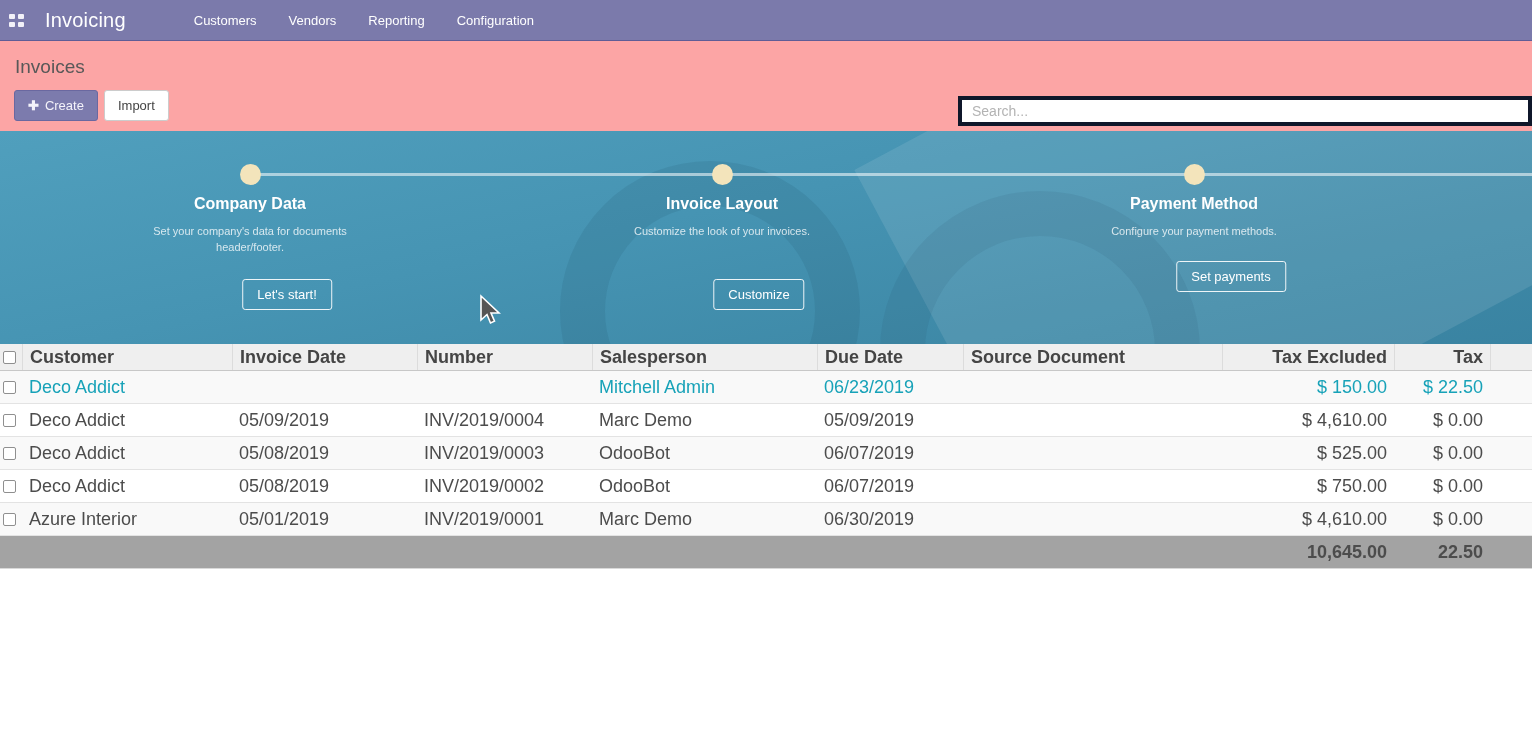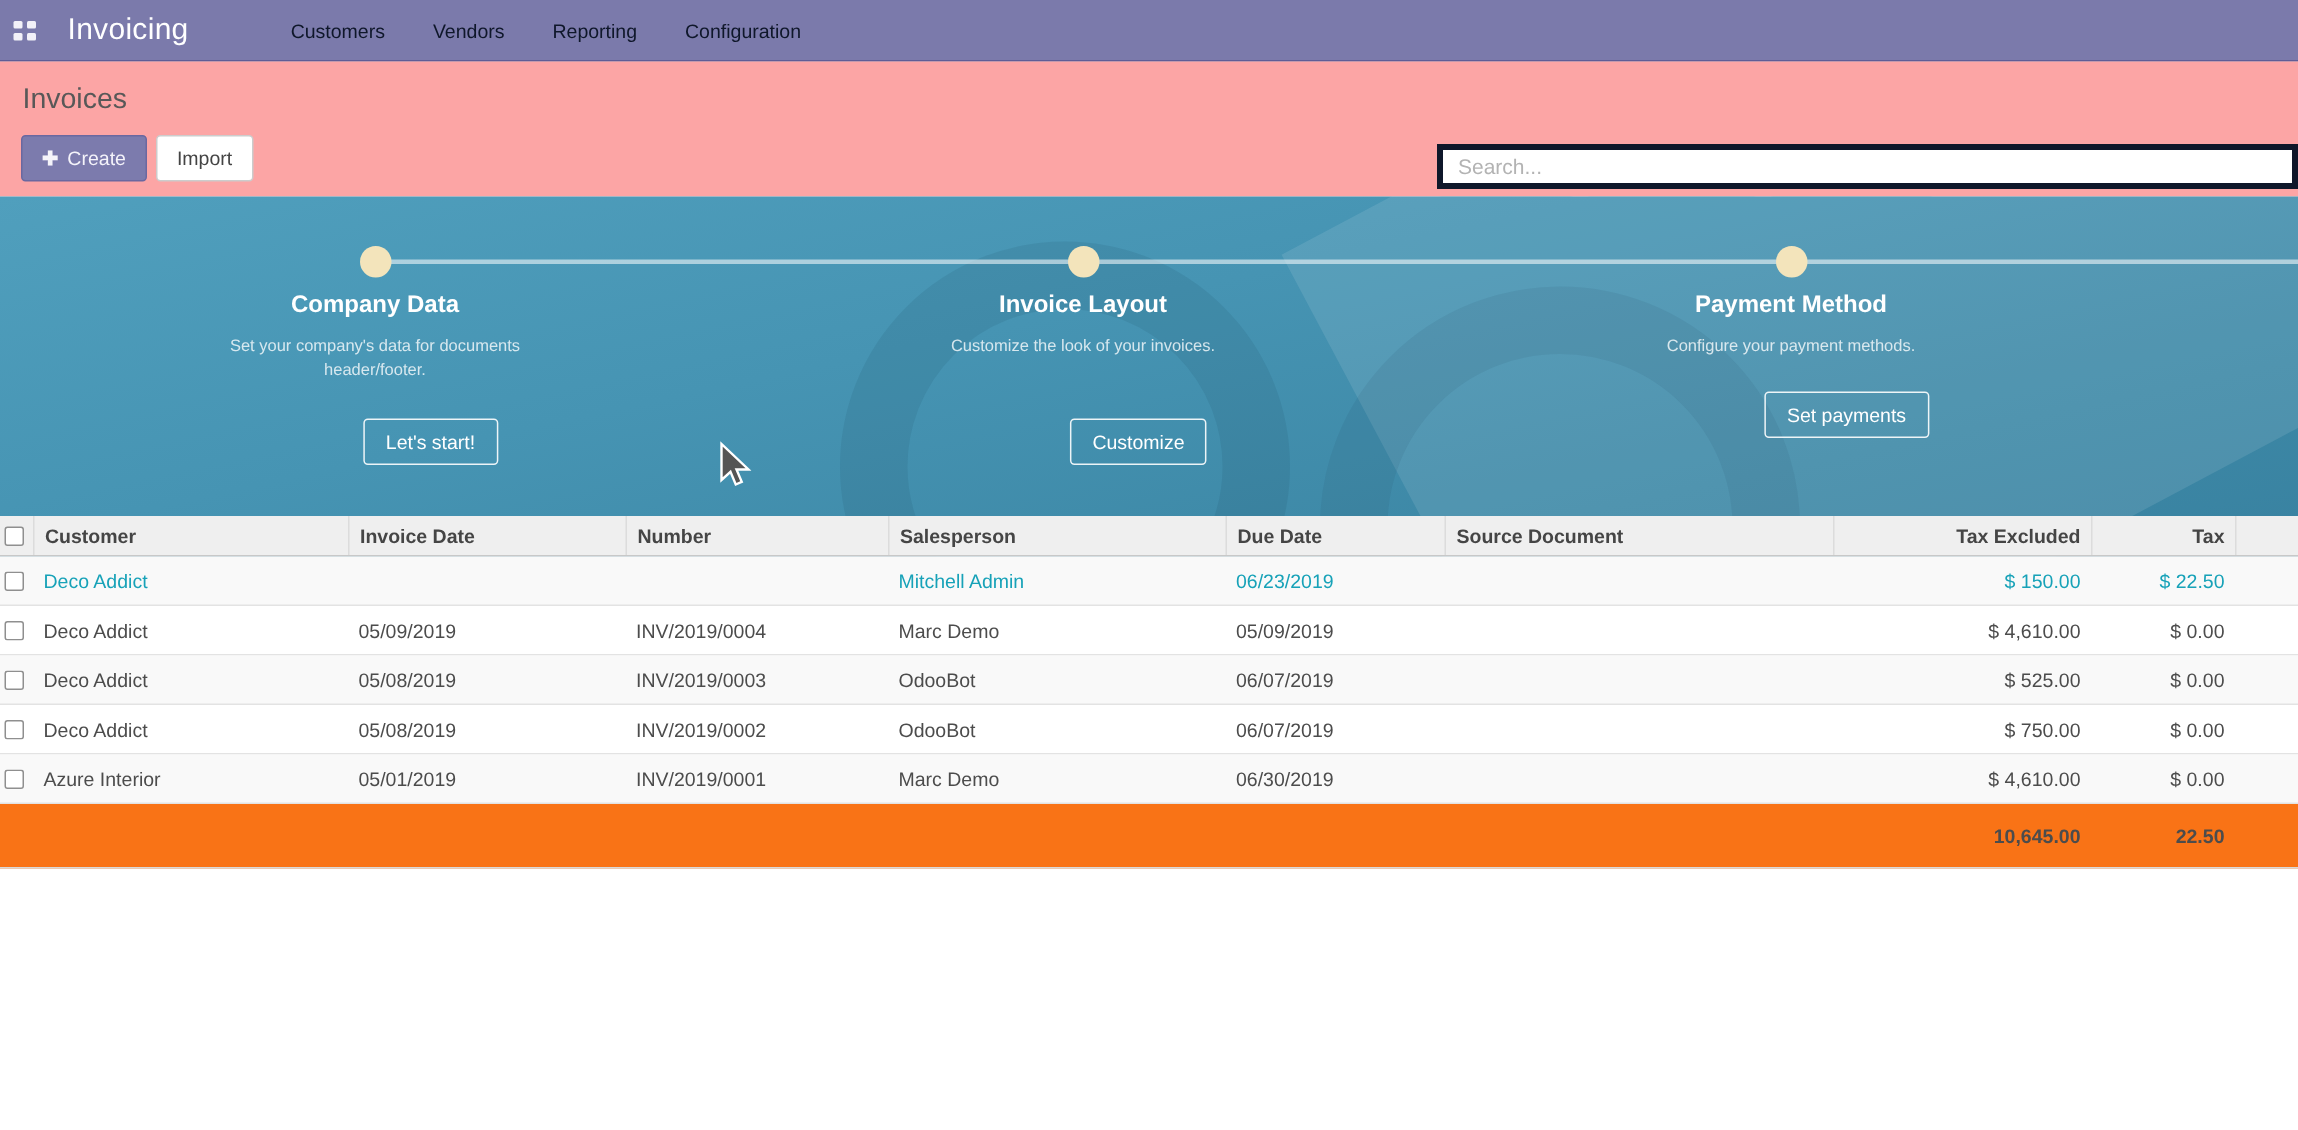--- a/index.html
+++ b/index.html
@@ -8,21 +8,21 @@
 
   
   .navbar { position:absolute; top:0; left:0; width:100%; height:41px;
     background:var(--navbar,#7b7aab); border-bottom:1px solid #5f5d96;
     display:flex; align-items:center; }
   .apps-icon { width:15px; height:13px; margin-left:9px; display:grid;
     grid-template-columns:6px 6px; grid-template-rows:5px 5px; gap:3px; cursor:pointer; }
   .apps-icon span { background:#f2f1f8; border-radius:1px; }
   .app-name { color:#fff; font-size:20px; margin-left:21px; letter-spacing:.2px; cursor:pointer; }
   .nav-menus { display:flex; margin-left:56px; gap:8px; }
-  .nav-item { color:#0f172a; font-size:13px; padding:6px 12px; cursor:pointer; }
+  .nav-item { color:#ffffff; font-size:13px; padding:6px 12px; cursor:pointer; }
 
   
   .control-panel { position:absolute; top:41px; left:0; width:100%; height:90px; background:#fca5a5; }
   .view-title { position:absolute; top:15px; left:15px; font-size:19px; color:#585858; }
   .btn-row { position:absolute; top:49px; left:14px; display:flex; gap:6px; }
   .btn { font-size:13px; height:31px; padding:0 13px; border-radius:3px; cursor:pointer;
     display:inline-flex; align-items:center; gap:6px; background:#fff; border:1px solid #ccc; color:#444; }
   .btn.primary { background:var(--primary,#7c7bad); border-color:#6a68a0; color:#f4f3fa; }
   .plus-glyph { font-size:13px; font-weight:bold; }
   .search-box { position:absolute; top:55px; left:958px; width:574px; height:30px;
@@ -57,37 +57,37 @@
   .ob-title { position:absolute; top:64px; width:100%; color:#fff; font-weight:bold; font-size:16px; }
   .ob-desc { position:absolute; top:93px; left:50%; transform:translateX(-50%);
     color:rgba(255,255,255,0.78); font-size:11px; line-height:1.45; }
   .step-1 .ob-desc { width:195px; } .step-2 .ob-desc { width:180px; } .step-3 .ob-desc { width:280px; }
   .ob-btn { position:absolute; left:50%; transform:translateX(-50%); top:148px;
     background:transparent; border:1px solid rgba(255,255,255,0.9); color:#fff; font-size:13px;
     padding:7px 14px; border-radius:3px; cursor:pointer; font-family:"Liberation Sans", sans-serif;margin-left:37px; }
   .step-3 .ob-btn { top:130px; }
 
   
-  .list-table { position:absolute; top:344px; left:0; width:100%; font-size:13px; color:#4c4c4c; }
+  .list-table { position:absolute; top:344px; left:0; width:100%; font-size:18px; color:#4c4c4c; }
   .trow { display:flex; align-items:center; width:100%; }
   .thead { height:27px; background:#efefef; border-bottom:1px solid #c8c8c8; font-weight:bold; color:#454545; }
   .thead .hcell { border-left:1px solid #dcdcdc; height:100%; display:flex; align-items:center; }
   .thead .hcell.right { justify-content:flex-end; }
   .thead .col-check { border-left:none; }
   .tbody .trow { height:33px; border-bottom:1px solid #e3e3e3; background:#fff; cursor:pointer; }
   .tbody .trow.striped { background:#f9f9f9; }
   .tbody .trow.draft .cell { color:var(--draft,#17a2b8); }
   .cell, .hcell { padding:0 7px; overflow:hidden; white-space:nowrap; }
   .col-check { width:22px; padding:0 0 0 3px; display:flex; align-items:center; }
   .col-customer { width:210px; } .col-invdate { width:185px; } .col-number { width:175px; }
   .col-salesperson { width:225px; } .col-duedate { width:146px; } .col-source { width:259px; }
   .col-taxexcl { width:172px; text-align:right; } .col-tax { width:96px; text-align:right; }
   .col-fill { flex:1; }
   .checkbox { width:13px; height:13px; border:1px solid #8f8f8f; border-radius:2px; background:#fff; cursor:pointer; }
-  .tfoot { height:43px; background:#f97316; border-bottom:1px solid #d9d9d9; font-weight:bold; color:#4c4c4c; }
+  .tfoot { height:33px; background:#a3a3a3; border-bottom:1px solid #d9d9d9; font-weight:bold; color:#4c4c4c; }
   .tfoot .cell { display:inline-block; }
 
   
   .cursor { position:absolute; top:294px; left:477px; pointer-events:none; }
 </style>
 </head>
 <body>
 
 <div class="screen">
 

